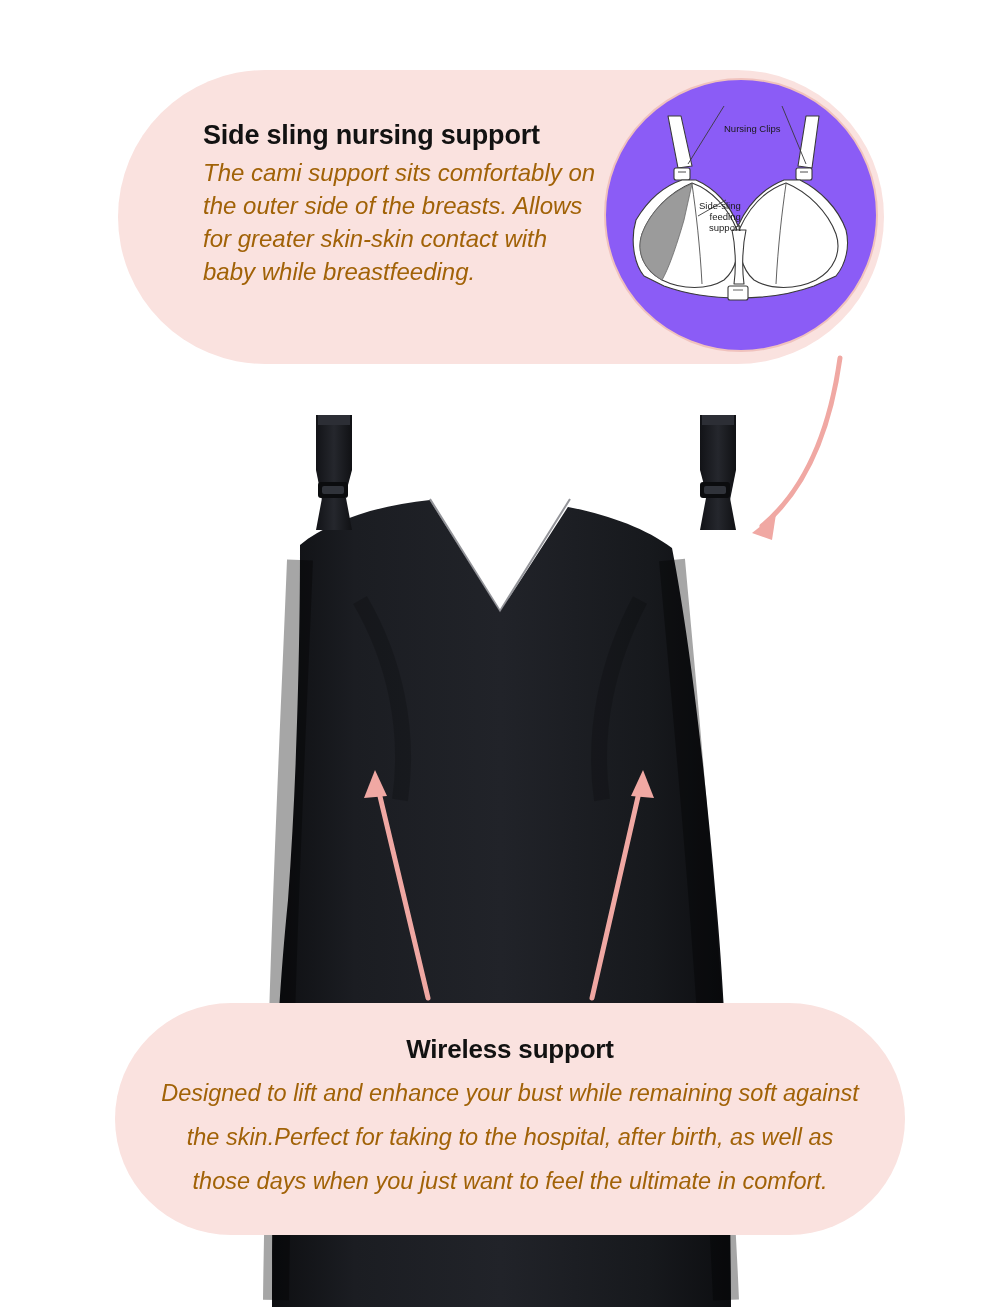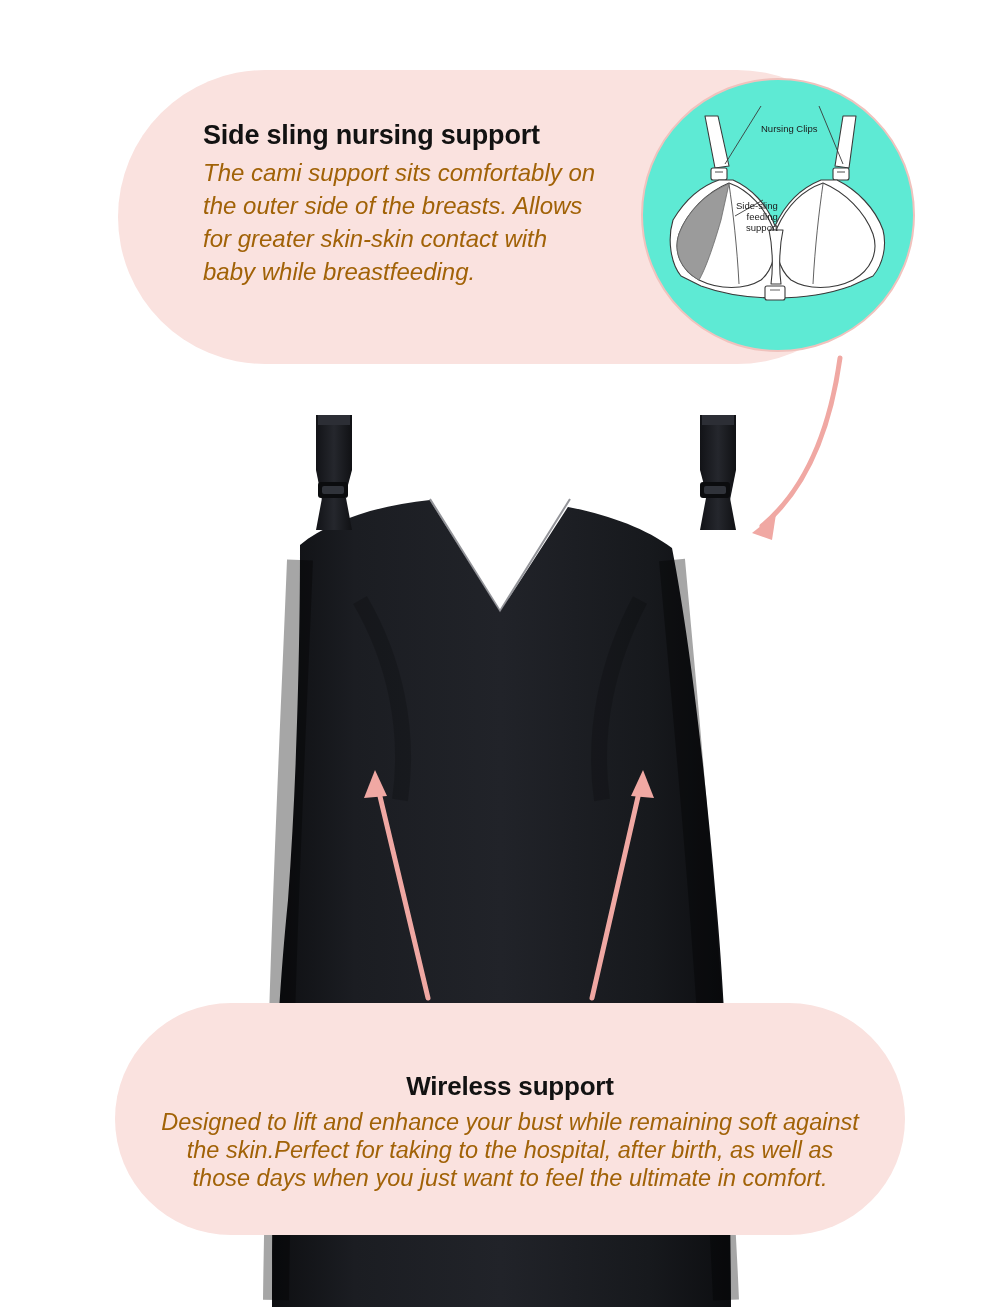--- a/index.html
+++ b/index.html
@@ -76,41 +76,40 @@
     color: #a16207;
     margin: 0;
   }
 
   .callout-bottom .text-block {
     position: absolute;
     left: 45px;
     top: 30px;
     width: 700px;
     text-align: center;
-    margin-top: 37px;
   }
   .callout-bottom .callout-title {
     font-size: 26px;
     line-height: 32px;
     margin-bottom: 6px;
   }
   .callout-bottom .callout-body {
     font-size: 23.5px;
-    line-height: 28px;
+    line-height: 44px;
   }
 
   
   .inset-circle {
     position: absolute;
-    left: 641px;
+    left: 604px;
     top: 78px;
     width: 270px;
     height: 270px;
     border-radius: 50%;
-    background: #5eead4;
+    background: #8b5cf6;
     border: 2px solid #f0c2bd;
     overflow: hidden;
   }
   .inset-label {
     position: absolute;
     font-family: "Liberation Sans", sans-serif;
     font-size: 9.5px;
     color: #1a1a1a;
     line-height: 11px;
     white-space: pre-line;

